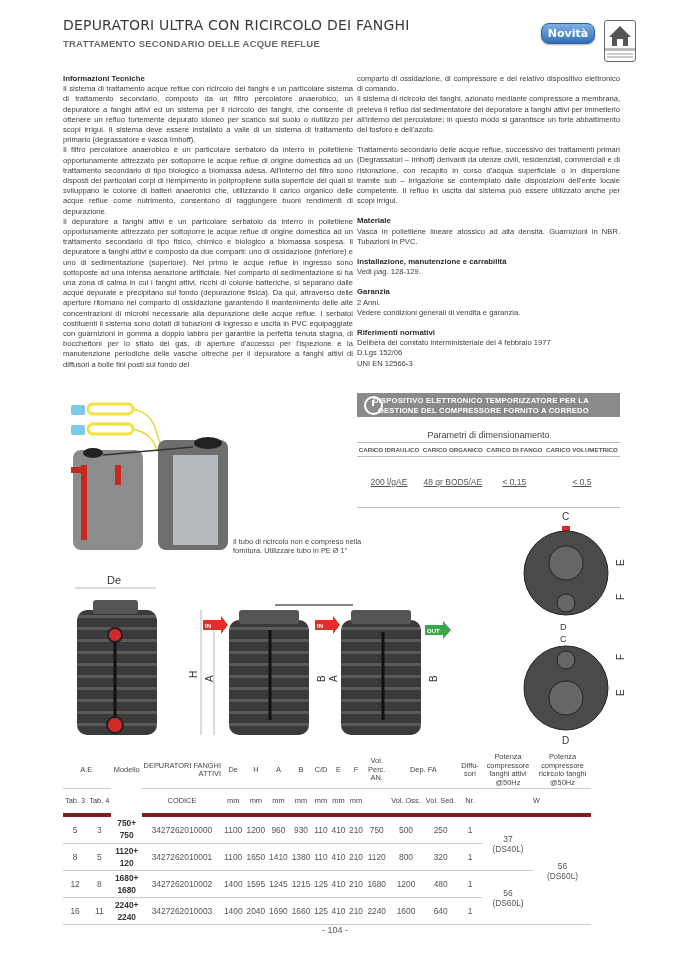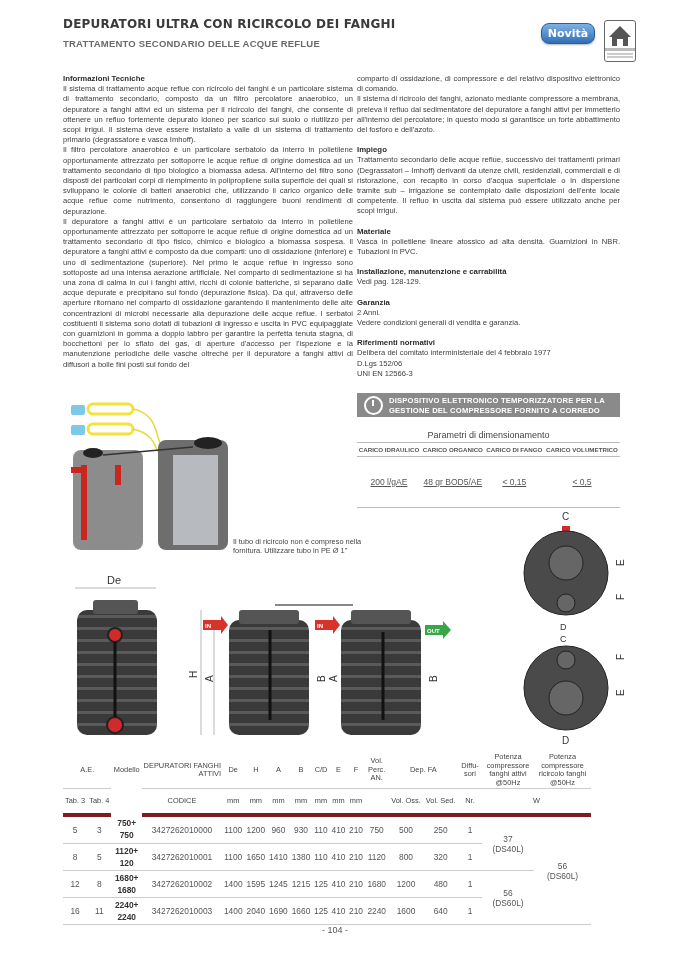--- a/index.html
+++ b/index.html
@@ -1,27 +1,27 @@
 <!DOCTYPE html>
 <html><head>
 <meta charset="utf-8">
 <style>
   html,body{margin:0;padding:0;background:#fff;}
   body{width:678px;height:959px;position:relative;overflow:hidden;font-family:"Liberation Sans",sans-serif;color:#333;}
   .abs{position:absolute;}
-  .title{left:63px;top:17px;font-size:12px;font-weight:bold;color:#3a3a3a;letter-spacing:0.2px;font-family:"DejaVu Sans",sans-serif;}
+  .title{left:63px;top:17px;font-size:14px;font-weight:normal;color:#3a3a3a;letter-spacing:0.2px;font-family:"DejaVu Sans",sans-serif;}
   .subtitle{left:63px;top:38px;font-size:9.5px;font-weight:bold;color:#6a6a6a;letter-spacing:0.2px;}
   .novita{left:541px;top:23px;width:52px;height:19px;border-radius:8px;background:linear-gradient(#7fb1e3,#2f6fb8);border:1px solid #2a5f9e;color:#fff;font-size:11px;font-weight:bold;text-align:center;line-height:19px;font-family:"DejaVu Sans",sans-serif;box-shadow:0 1px 2px rgba(0,0,0,0.3);}
   .house-icon{left:604px;top:20px;width:30px;height:40px;border:1px solid #666;border-radius:3px;background:#fff;overflow:hidden;}
   .col{font-size:7.6px;line-height:10.2px;color:#3c3c3c;text-align:justify;}
   .col p{margin:0;}
   .col h4{margin:0;font-size:7.8px;font-weight:bold;color:#2b2b2b;}
   .gap{height:10px;}
   .banner{left:357px;top:393px;width:263px;height:24px;background:#8a8a8a;color:#fff;font-size:7.6px;font-weight:bold;line-height:9.5px;}
-  .banner .txt{position:absolute;left:32px;top:3px;letter-spacing:0.2px;}
+  .banner .txt{position:absolute;left:16px;top:3px;letter-spacing:0.2px;text-align:right;}
   .timer-icon{position:absolute;left:7px;top:3px;width:15px;height:15px;border:2px solid #fff;border-radius:50%;}
   .timer-icon:after{content:"";position:absolute;left:6px;top:2px;width:2px;height:6px;background:#fff;}
   .param-title{left:357px;top:430px;width:263px;text-align:center;font-size:9px;color:#444;}
   .param-table{left:357px;top:442px;width:263px;border-collapse:collapse;font-size:7.5px;color:#555;}
   .param-table th{font-size:6.2px;font-variant:small-caps;font-weight:bold;color:#555;padding:3px 0;border-top:1px solid #bbb;border-bottom:1px solid #bbb;text-transform:uppercase;}
   .param-table td{text-align:center;padding:20px 0;font-size:8.5px;border-bottom:1px solid #bbb;text-decoration:underline;}
   .note{left:233px;top:537px;font-size:7.4px;line-height:9px;color:#444;}
   .main-table{left:63px;top:752px;width:528px;border-collapse:collapse;font-size:8.4px;color:#555;}
   .main-table th{font-weight:normal;font-size:7.4px;line-height:8.5px;text-align:center;padding:1px 1px;color:#444;}
   .main-table td{text-align:center;padding:0 1px;height:26px;color:#555;}
@@ -54,21 +54,20 @@
   <h4>Informazioni Tecniche</h4>
   <p>Il sistema di trattamento acque reflue con ricircolo dei fanghi è un particolare sistema di trattamento secondario, composto da un filtro percolatore anaerobico, un depuratore a fanghi attivi ed un sistema per il ricircolo dei fanghi, che consente di ottenere un refluo fortemente depurato idoneo per scarico sul suolo o riutilizzo per scopi irrigui. Il sistema deve essere installato a valle di un sistema di trattamento primario (degrassatore e vasca Imhoff).</p>
   <p>Il filtro percolatore anaerobico è un particolare serbatoio da interro in polietilene opportunamente attrezzato per sottoporre le acque reflue di origine domestica ad un trattamento secondario di tipo biologico a biomassa adesa. All'interno del filtro sono disposti dei particolari corpi di riempimento in polipropilene sulla superficie dei quali si sviluppano le colonie di batteri anaerobici che, utilizzando il carico organico delle acque reflue come nutrimento, consentono di raggiungere buoni rendimenti di depurazione.</p>
   <p>Il depuratore a fanghi attivi è un particolare serbatoio da interro in polietilene opportunamente attrezzato per sottoporre le acque reflue di origine domestica ad un trattamento secondario di tipo fisico, chimico e biologico a biomassa sospesa. Il depuratore a fanghi attivi è composto da due comparti: uno di ossidazione (inferiore) e uno di sedimentazione (superiore). Nel primo le acque reflue in ingresso sono sottoposte ad una intensa aerazione artificiale. Nel comparto di sedimentazione si ha una zona di calma in cui i fanghi attivi, ricchi di colonie batteriche, si separano dalle acque depurate e precipitano sul fondo (depurazione fisica). Da qui, attraverso delle aperture ritornano nel comparto di ossidazione garantendo il mantenimento delle alte concentrazioni di microbi necessarie alla depurazione delle acque reflue. I serbatoi costituenti il sistema sono dotati di tubazioni di ingresso e uscita in PVC equipaggiate con guarnizioni in gomma a doppio labbro per garantire la perfetta tenuta stagna, di bocchettoni per lo sfiato dei gas, di aperture d'accesso per l'ispezione e la manutenzione periodiche delle vasche oltreché per il depuratore a fanghi attivi di diffusori a bolle fini posti sul fondo del</p>
 </div>
 
 <div class="abs col" style="left:357px;top:74px;width:263px;">
   <p>comparto di ossidazione, di compressore e del relativo dispositivo elettronico di comando.</p>
   <p>Il sistema di ricircolo dei fanghi, azionato mediante compressore a membrana, preleva il refluo dal sedimentatore del depuratore a fanghi attivi per immetterlo all'interno del percolatore; in questo modo si garantisce un forte abbattimento del fosforo e dell'azoto.</p>
   <div class="gap"></div>
-  <h4>Impiego</h4>
   <p>Trattamento secondario delle acque reflue, successivo dei trattamenti primari (Degrassatori – Imhoff) derivanti da utenze civili, residenziali, commerciali e di ristorazione, con recapito in corso d'acqua superficiale o in dispersione tramite sub – irrigazione se contemplato dalle disposizioni dell'ente locale competente. Il refluo in uscita dal sistema può essere utilizzato anche per scopi irrigui.</p>
   <div class="gap"></div>
   <h4>Materiale</h4>
   <p>Vasca in polietilene lineare atossico ad alta densità. Guarnizioni in NBR. Tubazioni in PVC.</p>
   <div class="gap"></div>
   <h4>Installazione, manutenzione e carrabilità</h4>
   <p>Vedi pag. 128-129.</p>
   <div class="gap"></div>
   <h4>Garanzia</h4>
   <p>2 Anni.</p>

